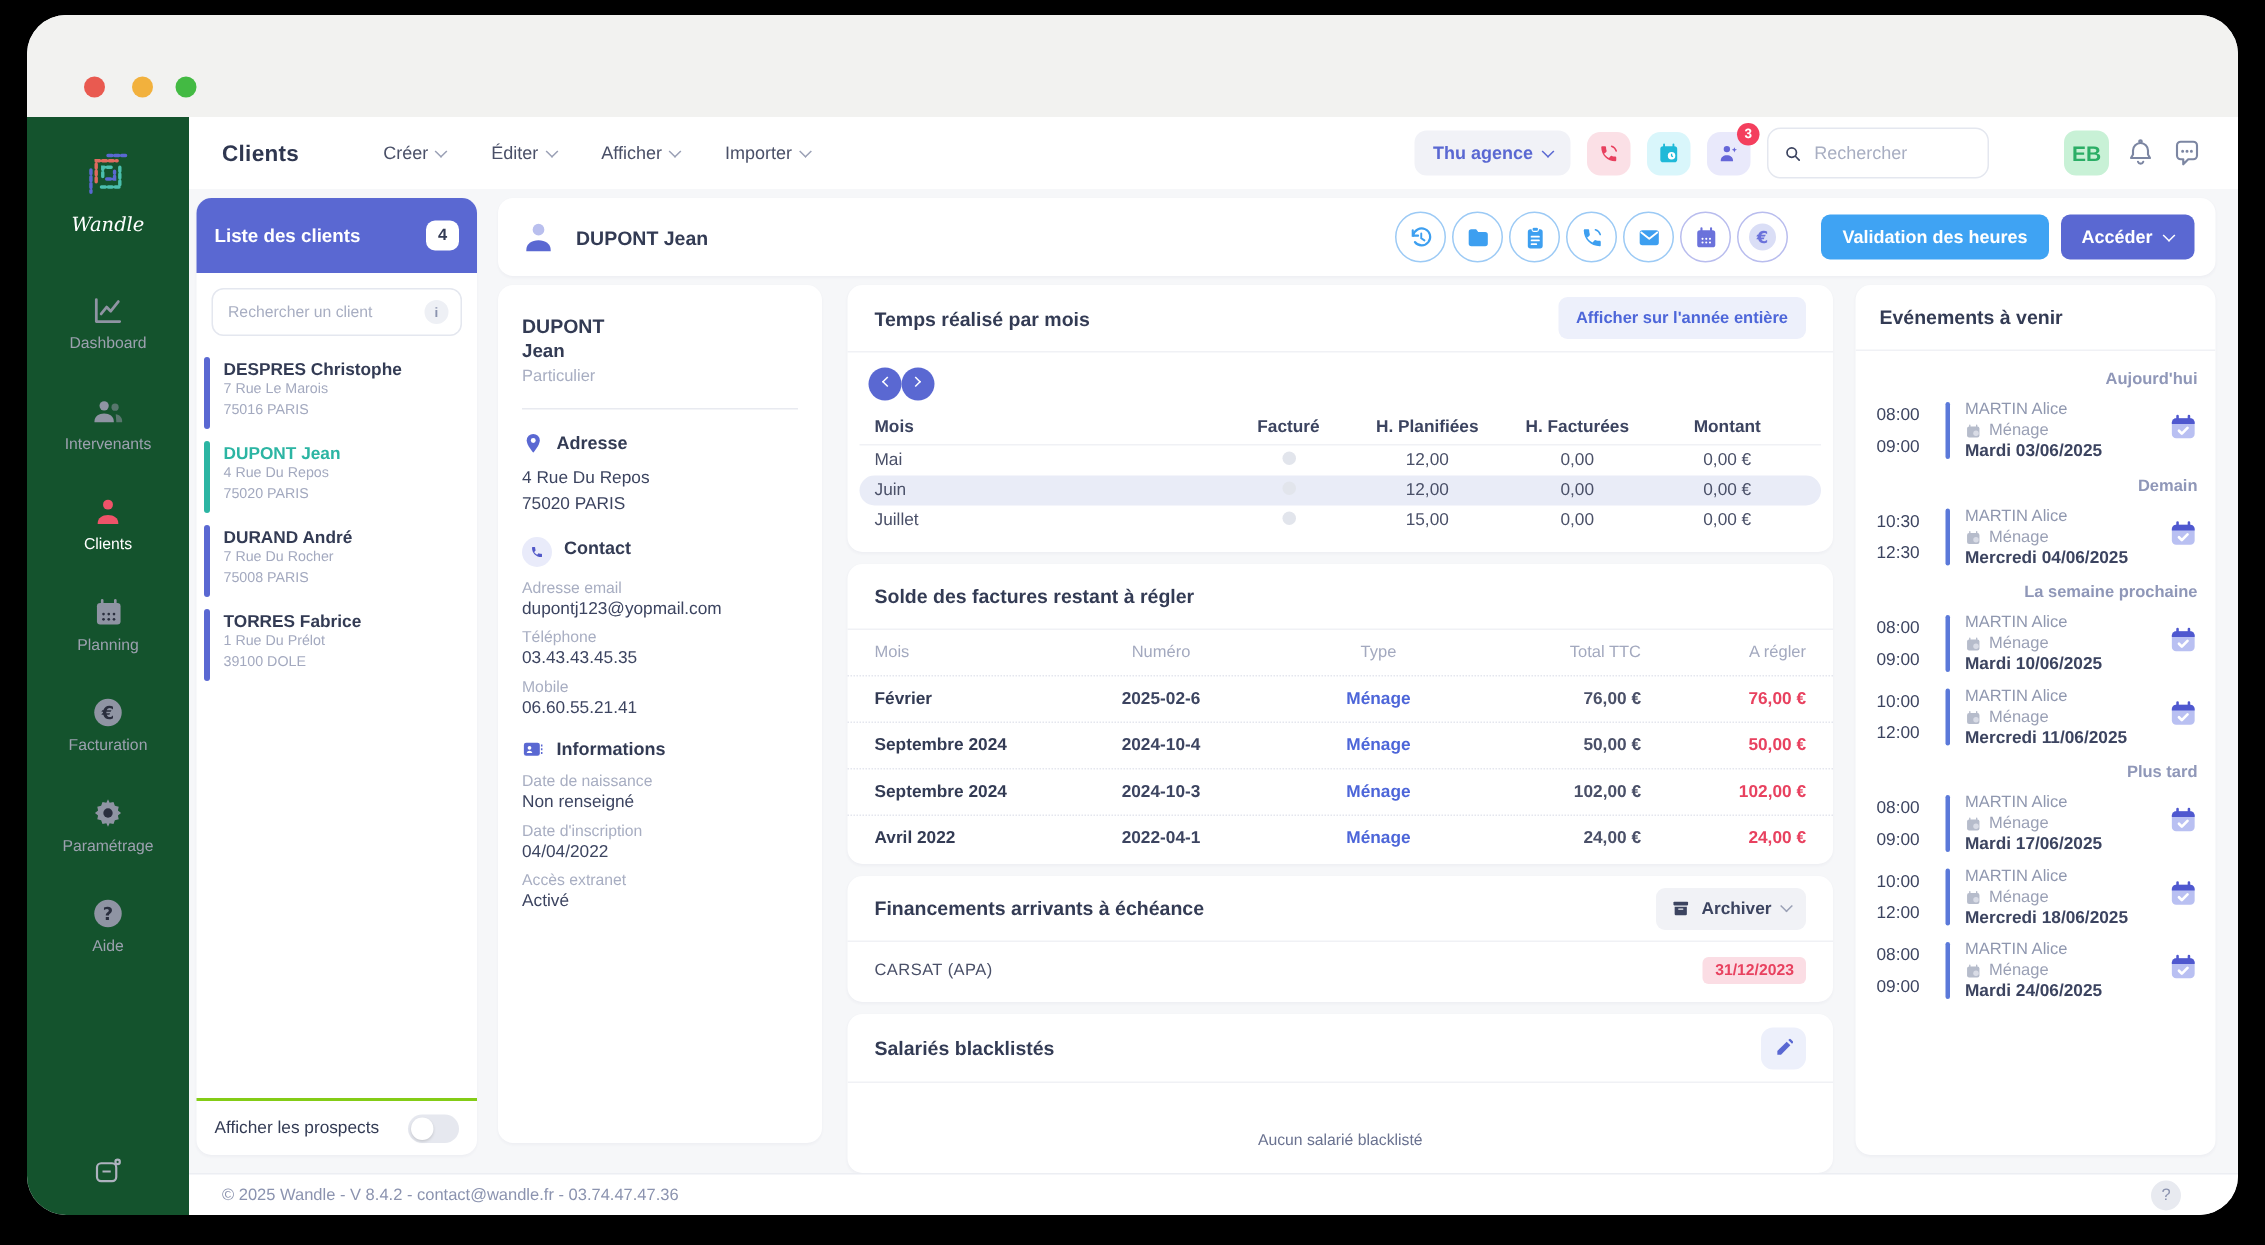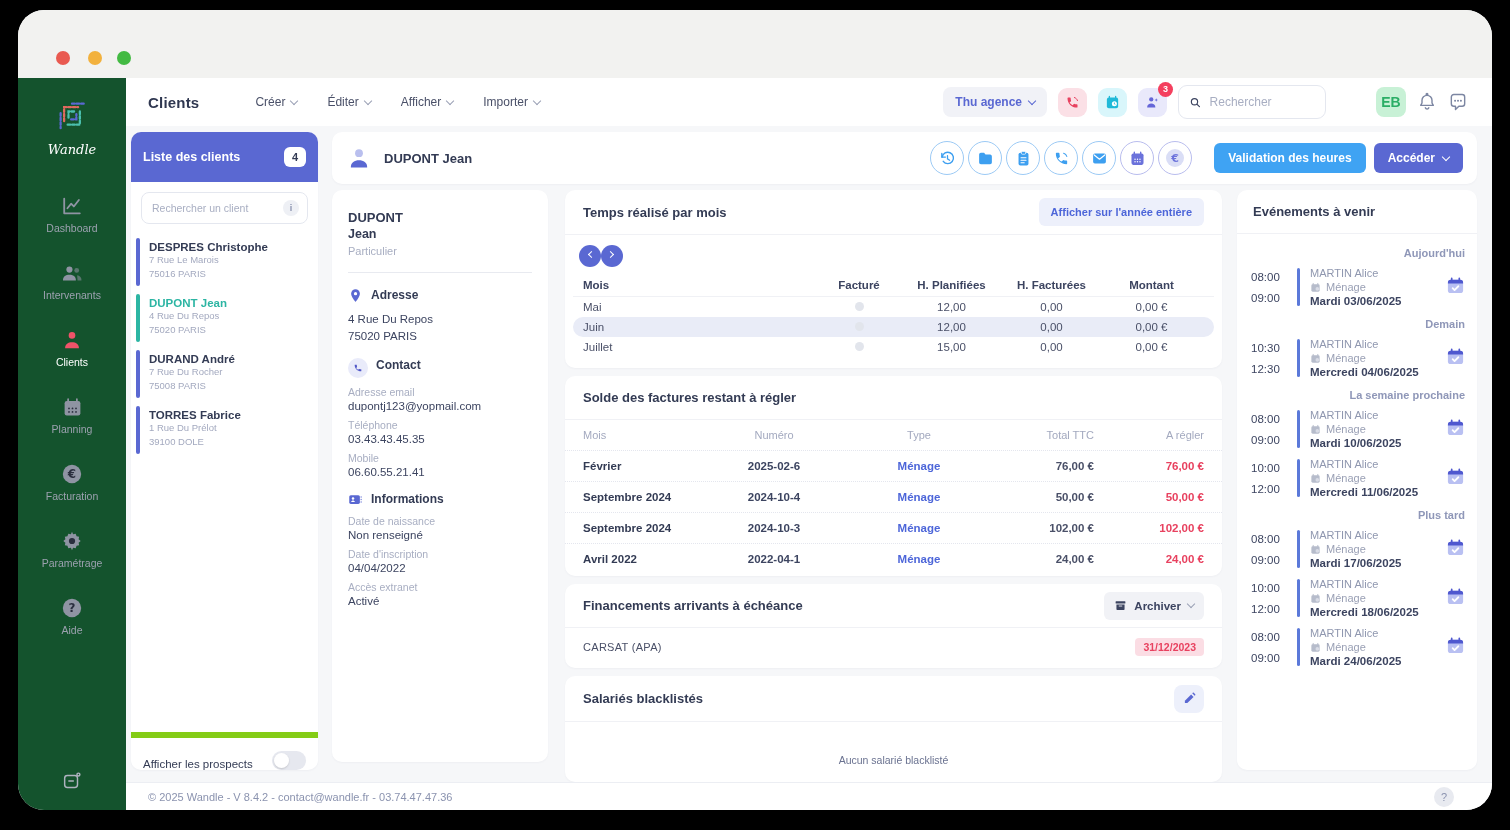--- a/index.html
+++ b/index.html
@@ -77,22 +77,22 @@
   .clist-search input::placeholder { color:#a8aec2; }
   .info-dot { min-width:16px; height:16px; border-radius:50%; background:#eef0f5; color:#8b93af;
     font-size:9px; display:flex; align-items:center; justify-content:center; font-weight:bold; }
   .citem { position:relative; height:56px; padding:7px 10px 0 18px; cursor:pointer; }
   .citem .bar { position:absolute; left:5px; top:4px; bottom:4px; width:4px; border-radius:3px;
     background:#5a68d2; }
   .citem.sel .bar { background:#2cb5a3; }
   .citem .nm { font-size:11.5px; font-weight:bold; color:#333b54; }
   .citem.sel .nm { color:#2cb5a3; }
   .citem .ad { font-size:9.5px; color:#a3a9bf; line-height:1.45; }
-  .clist-foot { margin-top:auto; border-top:6px solid #84cc16; height:38px; display:flex;
-    align-items:flex-end; padding:0 12px; }
+  .clist-foot { margin-top:auto; border-top:2px solid #84cc16; height:38px; display:flex;
+    align-items:center; padding:0 12px; }
   .clist-foot .lbl { font-size:11.5px; color:#333b54; flex:1; }
   .toggle { width:34px; height:19px; border-radius:10px; background:#e6e8ef; position:relative;
     cursor:pointer; }
   .toggle .knob { position:absolute; left:2px; top:2px; width:15px; height:15px; border-radius:50%;
     background:#fff; box-shadow:0 1px 2px rgba(0,0,0,.15); }
   
   .chead { left:206px; top:6px; width:1145px; height:52px; display:flex; align-items:center;
     padding:0 14px; }
   .chead .cname { font-size:13px; font-weight:bold; color:#333b54; margin-left:12px; }
   .act-icons { margin-left:auto; display:flex; gap:4px; }

